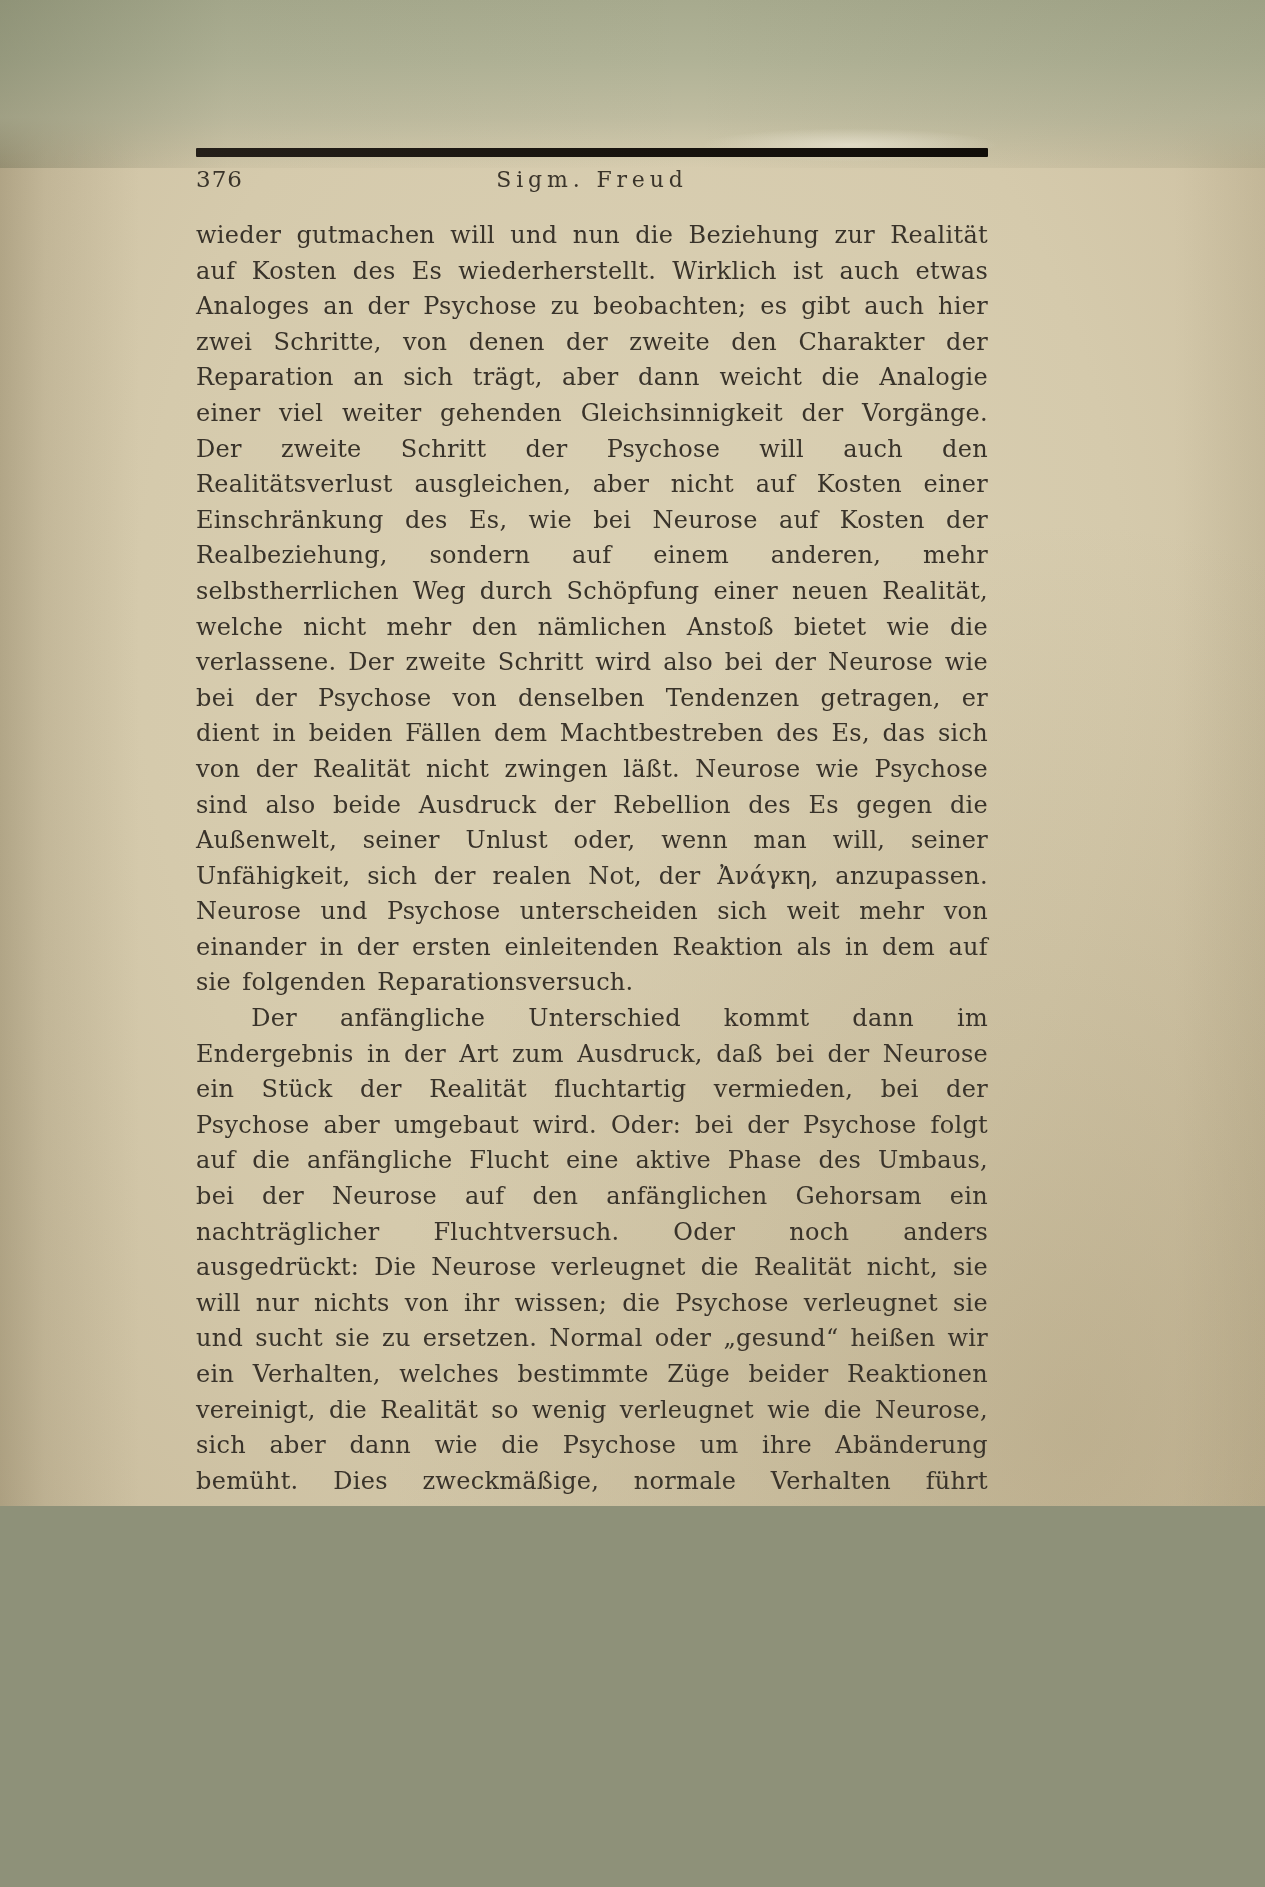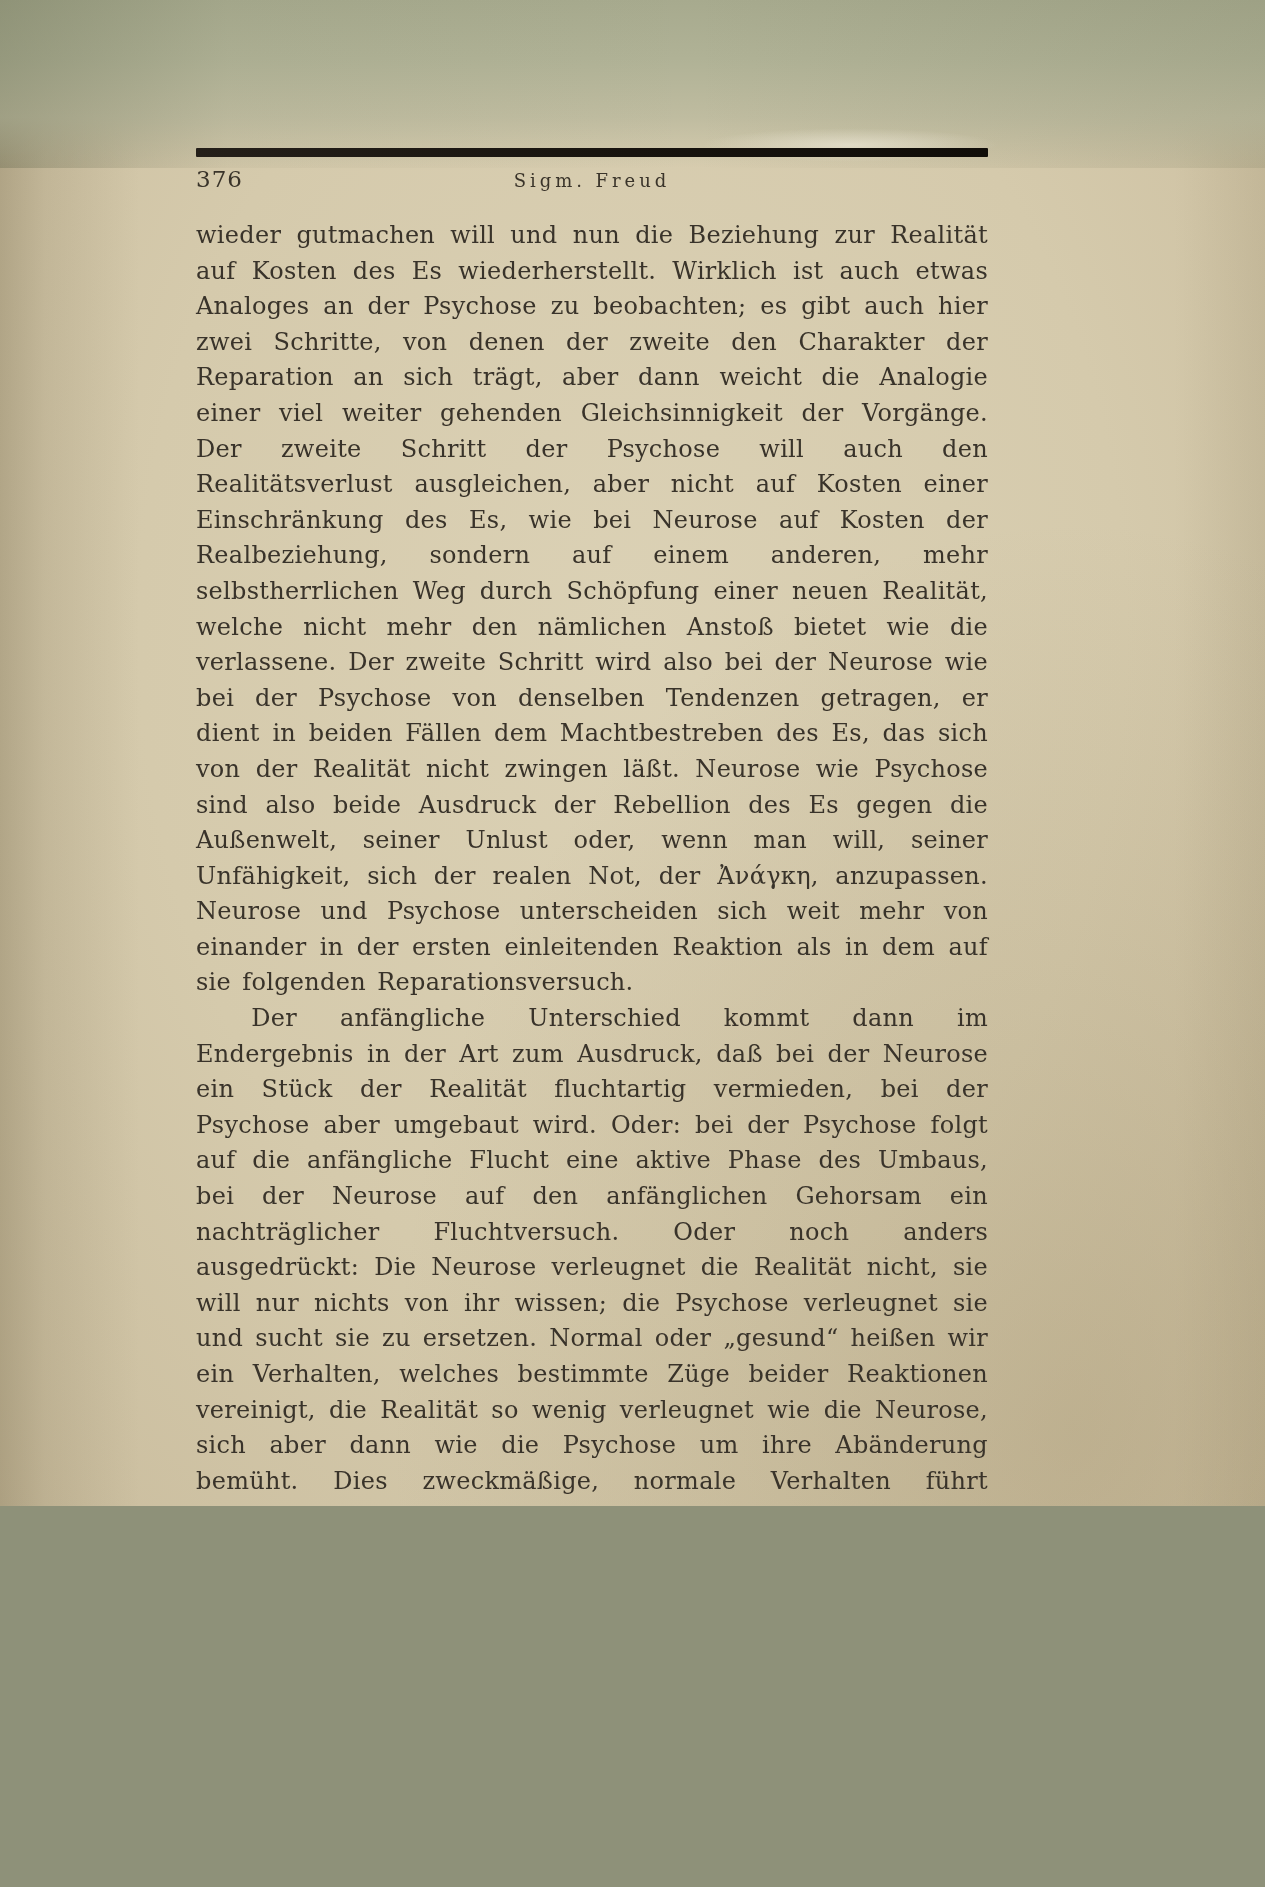--- a/index.html
+++ b/index.html
@@ -59,21 +59,21 @@
     margin-top: 9px;
     color: #3a342a;
   }
   .page-number {
     justify-self: start;
     font-size: 23px;
     letter-spacing: 1px;
   }
   .running-title {
     justify-self: center;
-    font-size: 18px;
+    font-size: 22px;
     letter-spacing: 0.22em;
     white-space: pre;
   }
   .header-spacer { justify-self: end; }
   .body-text {
     margin-top: 26px;
     color: #39332a;
     font-size: 24px;
     line-height: 35.6px;
     text-align: justify;

